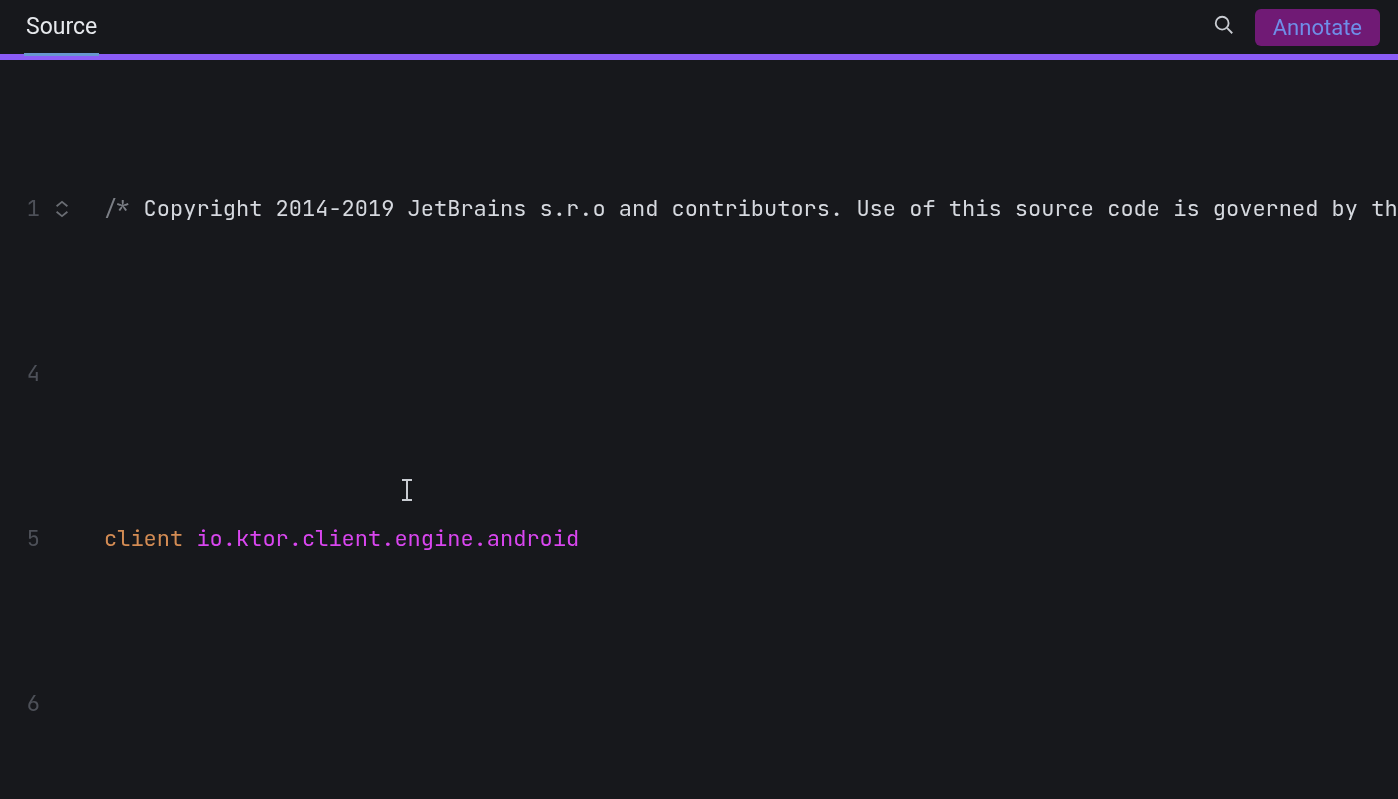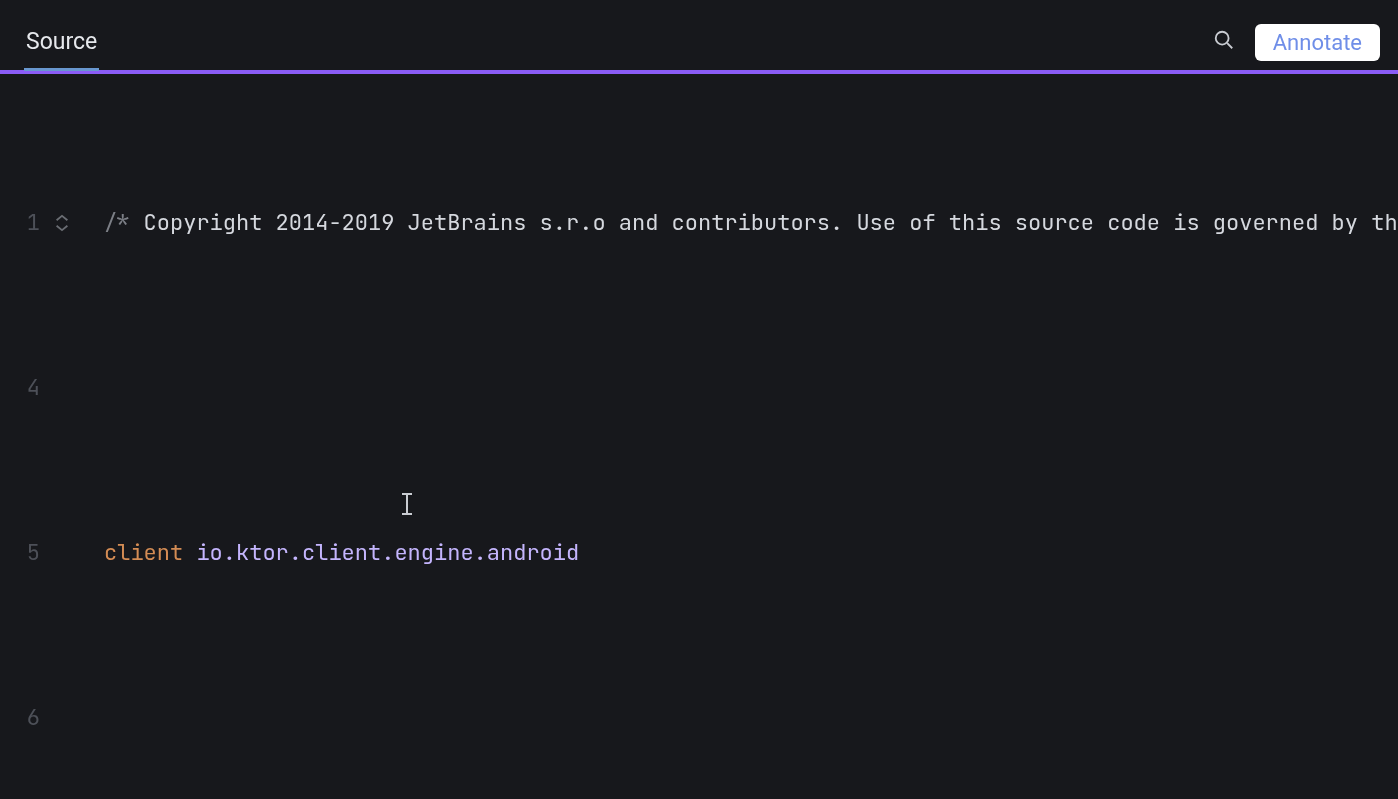--- a/index.html
+++ b/index.html
@@ -13,23 +13,22 @@
     height: 799px;
     overflow: hidden;
   }
 
   
   .topbar {
     height: 60px;
     display: flex;
     align-items: center;
     padding: 0 18px 0 24px;
-    border-bottom: 4px solid #8b5cf6;
+    border-bottom: 6px solid #8b5cf6;
     box-sizing: border-box;
-    margin-top: 14px;
   }
   .tab {
     font-size: 23px;
     color: #e6e8ec;
     padding: 12px 2px 14px;
     position: relative;
   }
   .tab::after {
     content: '';
     position: absolute;
@@ -38,21 +37,21 @@
     background: #6897cf;
   }
   .topbar-spacer { flex: 1; }
   .search-btn {
     width: 34px; height: 34px;
     display: flex; align-items: center; justify-content: center;
     margin-right: 14px;
     cursor: pointer;
   }
   .annotate-btn {
-    background: #ffffff;
+    background: #701a75;
     color: #6f8ee8;
     font-size: 22px;
     padding: 6px 18px;
     border-radius: 6px;
     cursor: pointer;
   }
 
   
   .editor {
     font-family: "JetBrains Mono","SF Mono",Menlo,Consolas,monospace;
@@ -88,21 +87,21 @@
   }
   .code {
     flex: 1;
     overflow: hidden;
   }
 
   
   .c-kw   { color: #d48c54; }      
   .c-cmt  { color: #7c7f86; }       gray */
   .c-cmtlt{ color: #b9bcc2; } 
-  .c-id   { color: #c4b5fd; }
+  .c-id   { color: #d946ef; }
 
   
   .fold {
     width: 20px; height: 20px;
     display: inline-flex;
     align-items: center; justify-content: center;
     color: #6a6d73;
   }
   .fold svg { display: block; }
 

